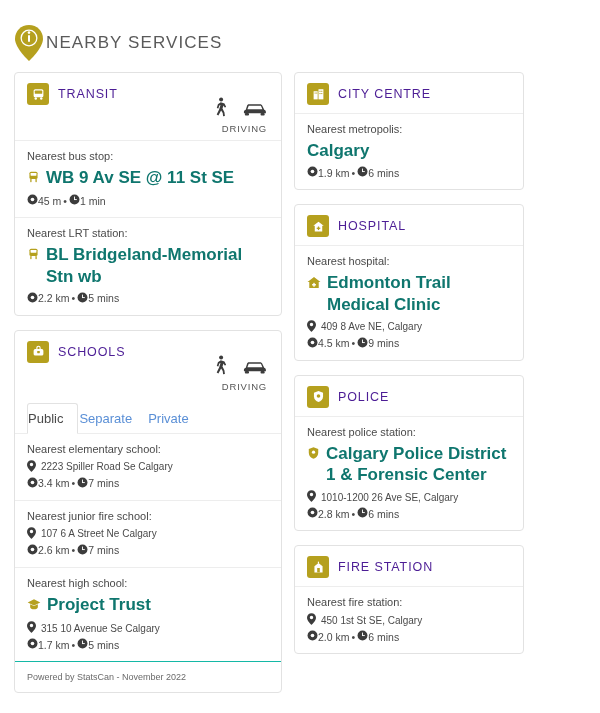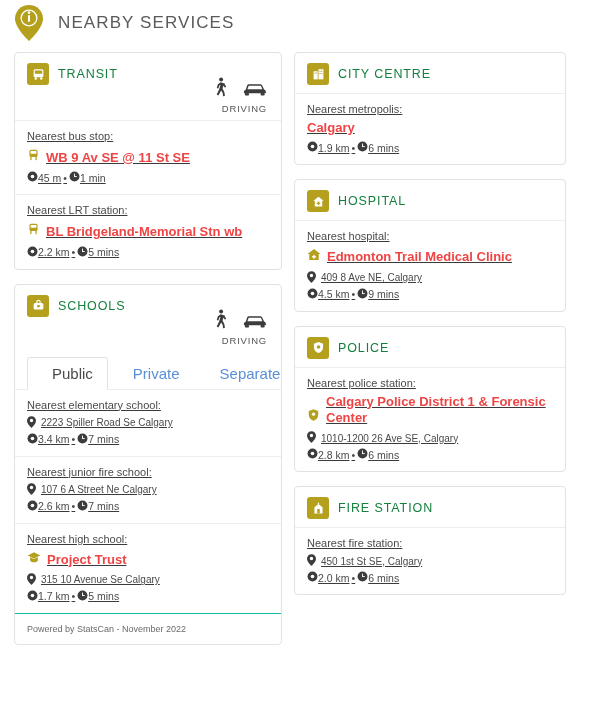--- a/index.html
+++ b/index.html
@@ -13,22 +13,22 @@
   .page {
     position: relative;
     width: 600px; height: 713px;
     overflow: hidden;
   }
 
   
   .page-header {
     display: flex;
     align-items: center;
-    gap: 14px;
-    padding: 4px 0 10px 14px;
+    gap: 2px;
+    padding: 24px 0 10px 14px;
   }
   .pin-badge {
     width: 30px; height: 38px;
     position: relative;
     flex: 0 0 auto;
   }
   .pin-badge svg { display: block; }
   .page-title {
     font-size: 17px;
     letter-spacing: 1.1px;
@@ -38,21 +38,21 @@
 
   
   .columns {
     display: flex;
     gap: 12px;
     padding: 0 14px;
     align-items: flex-start;
   }
   .col { display: flex; flex-direction: column; gap: 14px; }
   .col-left { width: 268px; }
-  .col-right { width: 272px; }
+  .col-right { width: 230px; }
 
   
   .card {
     border: 1px solid #e2e2e2;
     border-radius: 4px;
     background: #ffffff;
     overflow: hidden;
   }
   .card-head {
     display: flex;
@@ -65,21 +65,21 @@
     background: #b5a01e;
     border-radius: 3px;
     display: flex; align-items: center; justify-content: center;
     color: #fff;
     flex: 0 0 auto;
   }
   .head-icon svg { display:block; }
   .card-title {
     font-size: 12.5px;
     letter-spacing: .9px;
-    color: #15803d;
+    color: #4c1d95;
   }
 
   .mode-row {
     display: flex;
     justify-content: flex-end;
     align-items: flex-end;
     gap: 12px;
     padding: 0 14px 2px 12px;
     margin-top: -16px;
   }
@@ -90,35 +90,34 @@
     font-size: 9.5px;
     letter-spacing: .8px;
     color: #555;
     padding: 0 14px 6px 0;
   }
 
   .divider { height: 1px; background: #ededed; }
 
   .section {
     padding: 9px 12px 10px 12px;
-    text-decoration: underline;
   }
   .section + .section { border-top: 1px solid #ededed; }
   .label {
     font-size: 11px;
     color: #4a4a4a;
     margin-bottom: 5px;
   }
   .place-name {
-    font-size: 13px;
-    color: #ef4444;
+    font-size: 17px;
+    color: #0f766e;
     font-weight: 700;
     line-height: 1.25;
     display: flex;
-    align-items: flex-end;
+    align-items: flex-start;
     gap: 6px;
     margin-bottom: 5px;
   }
   .place-name .glyph { flex: 0 0 auto; margin-top: 1px; }
   .addr {
     font-size: 10px;
     color: #4a4a4a;
     display: flex;
     align-items: center;
     gap: 5px;
@@ -133,22 +132,22 @@
   .metrics .sep { margin: 0 2px; }
 
   
   .tabs {
     display: flex;
     gap: 0;
     padding: 4px 12px 0 12px;
     border-bottom: 1px solid #ededed;
   }
   .tab {
-    font-size: 15px;
-    padding: 7px 14px 7px 24px;
+    font-size: 13px;
+    padding: 7px 14px 7px 0;
     color: #5a8fd6;
     cursor: pointer;
     border: 1px solid transparent;
     border-bottom: none;
     position: relative;
     top: 1px;
   }
   .tab.active {
     color: #4a4a4a;
     background: #fff;
@@ -317,22 +316,22 @@
                 <rect x="19" y="14.4" width="4.5" height="2.6" rx="1"></rect>
                 <path d="M6.2 6.6 L19.4 6.6 L21 10.4 L4.8 10.4 Z" fill="#fff"></path>
               </svg>
             </span>
           </div>
         </div>
         <div class="mode-label">DRIVING</div>
 
         <div class="tabs">
           <div class="tab active">Public</div>
+          <div class="tab">Separate</div>
           <div class="tab">Private</div>
-          <div class="tab">Separate</div>
         </div>
 
         <div class="section">
           <div class="label">Nearest elementary school:</div>
           <div class="addr">
             <span class="marker">
               <svg width="9" height="12" viewBox="0 0 10 13" fill="#3c3c3c">
                   <path d="M5 0 C2.2 0 0 2.2 0 5 C0 8.6 5 13 5 13 C5 13 10 8.6 10 5 C10 2.2 7.8 0 5 0 Z M5 6.8 A1.9 1.9 0 1 1 5 3 A1.9 1.9 0 0 1 5 6.8 Z"></path>
                 </svg>
             </span>

